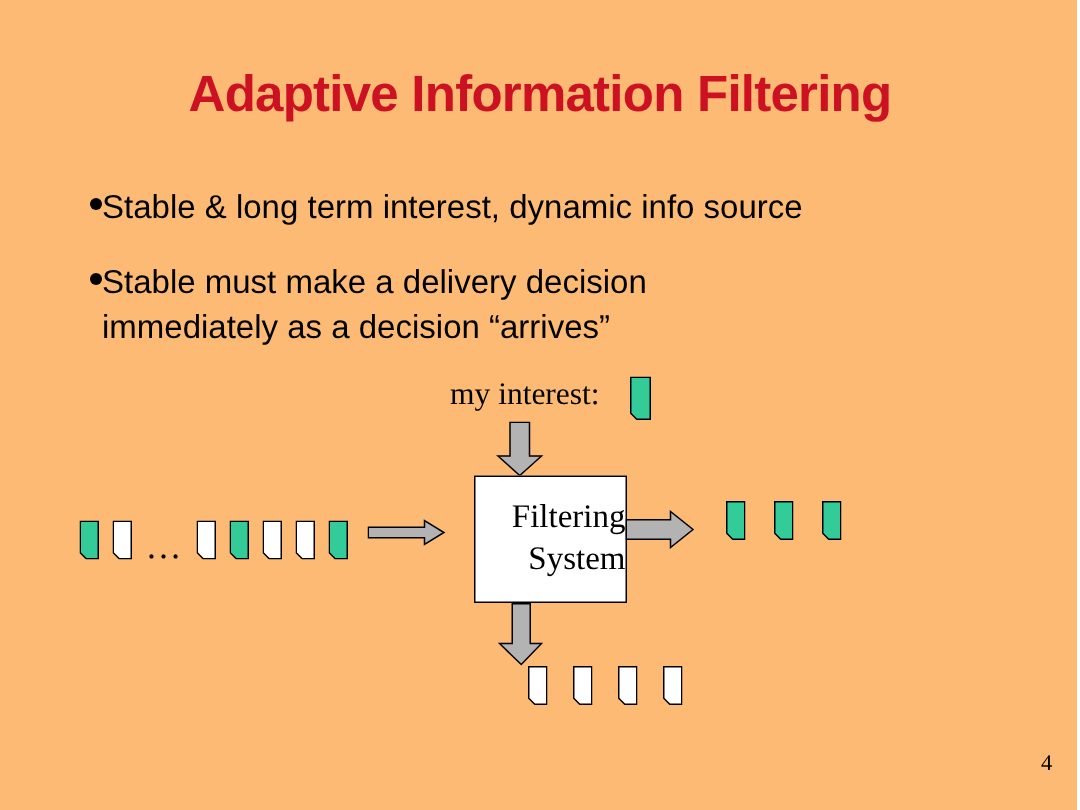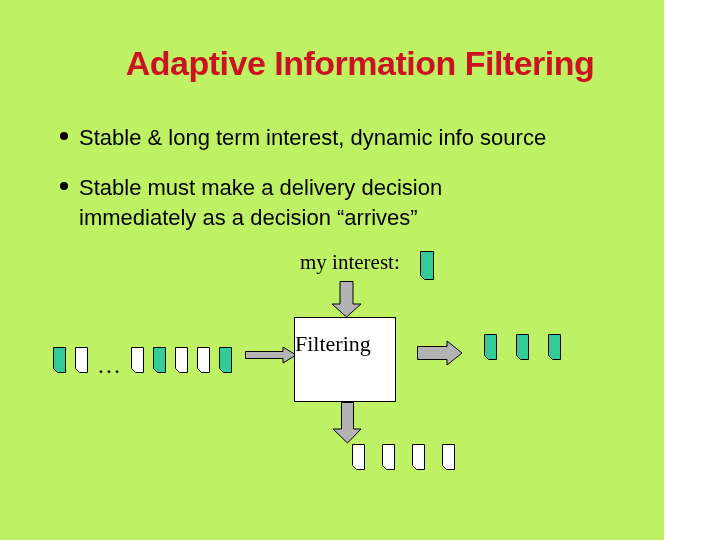--- a/index.html
+++ b/index.html
@@ -1,33 +1,33 @@
 <!DOCTYPE html>
 <html style="--title-red: #CC1122; --doc-green: #33CC99; --doc-white: #FFFFFF; --arrow-gray: #B3B3B3; --text-black: #000000;"><head>
 <meta charset="utf-8">
 <style>
   html,body{margin:0;padding:0;background:#fff;}
-  .slide{position:relative;width:664px;height:540px;background:#bef264;overflow:hidden;
+  .slide{position:relative;width:718px;height:540px;background:#fdba74;overflow:hidden;
          font-family:"Liberation Sans",sans-serif;color:var(--text-black,#000);}
   .title{position:absolute;top:44px;left:0;width:720px;text-align:center;
          font-size:34px;font-weight:bold;letter-spacing:-0.5px;color:var(--title-red,#CC1122);}
-  .bullet{position:absolute;left:60px;display:flex;align-items:flex-start;gap:11px;}
+  .bullet{position:absolute;left:60px;display:flex;align-items:flex-start;}
   .bullet.b1{top:123px;}
   .bullet.b2{top:173px;}
   .bullet-dot{width:8px;height:8px;border-radius:50%;background:#000;margin-top:9px;flex:0 0 auto;}
   .bullet-text{font-size:22px;line-height:30px;}
   .interest-label{position:absolute;left:300px;top:250px;font-size:21px;
                   font-family:"Liberation Serif",serif;}
   .interest-doc{position:absolute;left:420px;top:251px;}
   .arrow{position:absolute;}
   .arrow polygon{fill:var(--arrow-gray,#B3B3B3);stroke:#000;stroke-width:1;}
-  .filter-box{position:absolute;left:294px;top:317px;width:102px;height:85px;
+  .filter-box{position:absolute;left:316px;top:317px;width:102px;height:85px;
               box-sizing:border-box;border:1.5px solid #000;background:#fff;
               font-family:"Liberation Serif",serif;font-size:22px;line-height:28px;
-              text-align:left;padding-top:12px;}
+              text-align:right;padding-top:12px;}
   .doc-row{position:absolute;display:flex;align-items:flex-start;}
   .doc-row.incoming{left:53px;top:347px;gap:9px;}
   .doc-row.delivered{left:484px;top:334px;gap:19px;}
   .doc-row.discarded{left:352px;top:444px;gap:17px;}
   .doc path{stroke:#000;stroke-width:1;}
   .stream-ellipsis{font-family:"Liberation Serif",serif;font-size:24px;line-height:16px;
                    align-self:flex-end;letter-spacing:1px;}
   .page-number{position:absolute;left:694px;top:501px;font-size:15px;
                font-family:"Liberation Serif",serif;}
 </style>
@@ -87,20 +87,21 @@
         <path d="M0.5,0.5 H12.5 V25.5 H4.5 L0.5,21.5 Z" style="fill: var(--doc-green);"></path>
       </svg>
     </div>
 
   <svg class="arrow" style="left:245px;top:346px;" width="52" height="18" viewBox="0 0 52 18">
     <polygon points="0.5,5.5 38,5.5 38,1 51,9 38,17 38,12.5 0.5,12.5"></polygon>
   </svg>
 
   <div class="filter-box">
     <div>Filtering</div>
+    <div>System</div>
   </div>
 
   <svg class="arrow" style="left:417px;top:340px;" width="46" height="26" viewBox="0 0 46 26">
     <polygon points="0.5,6.5 30,6.5 30,1 45,13 30,25 30,19.5 0.5,19.5"></polygon>
   </svg>
 
   <div class="doc-row delivered">
       <svg width="13" height="26" viewBox="0 0 13 26" class="doc">
         <path d="M0.5,0.5 H12.5 V25.5 H4.5 L0.5,21.5 Z" style="fill: var(--doc-green);"></path>
       </svg>

